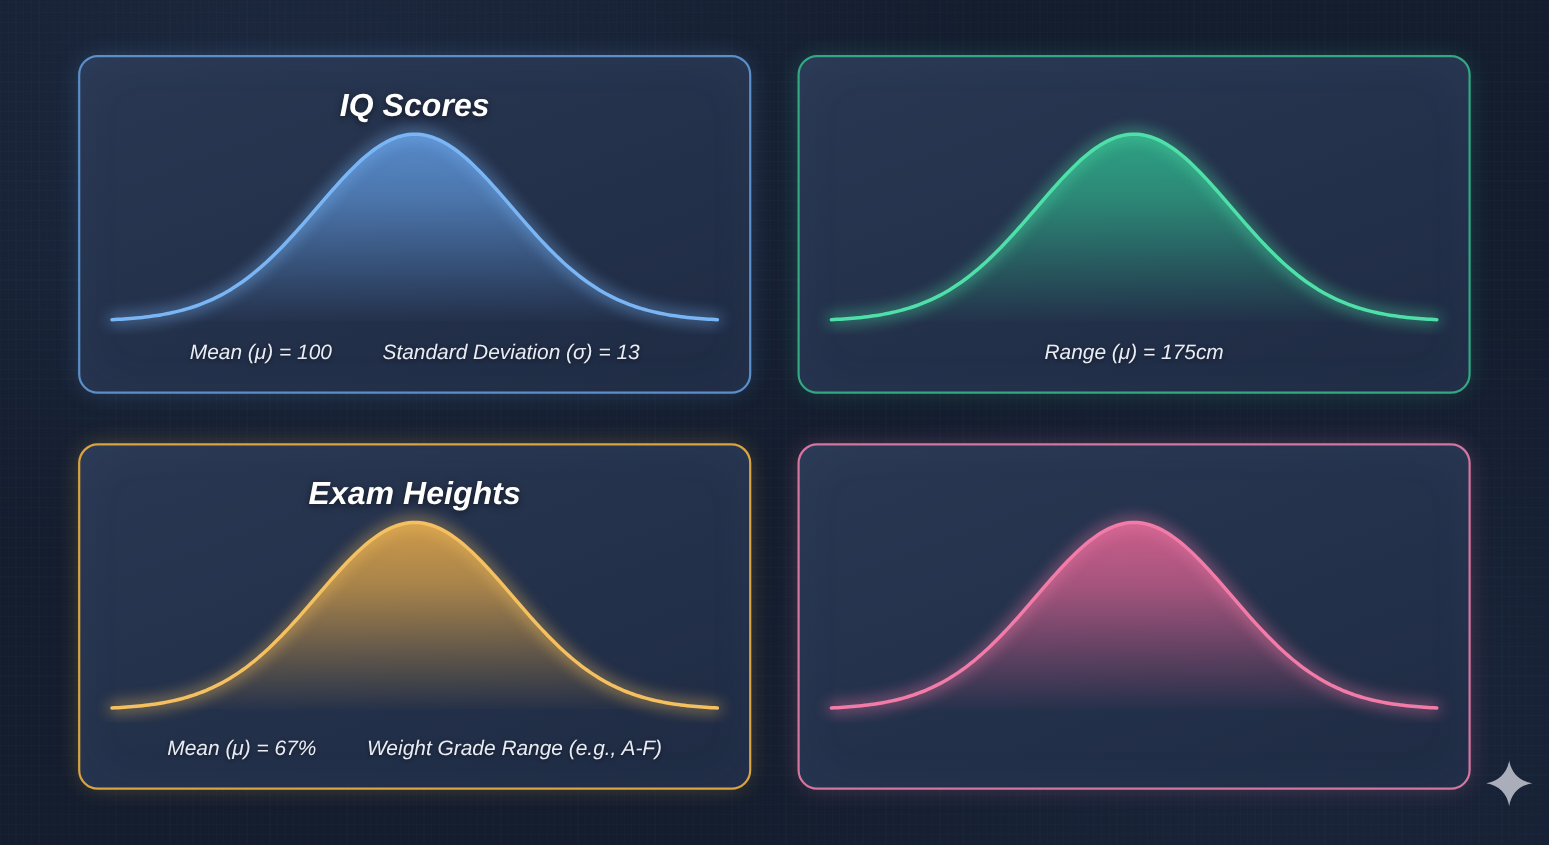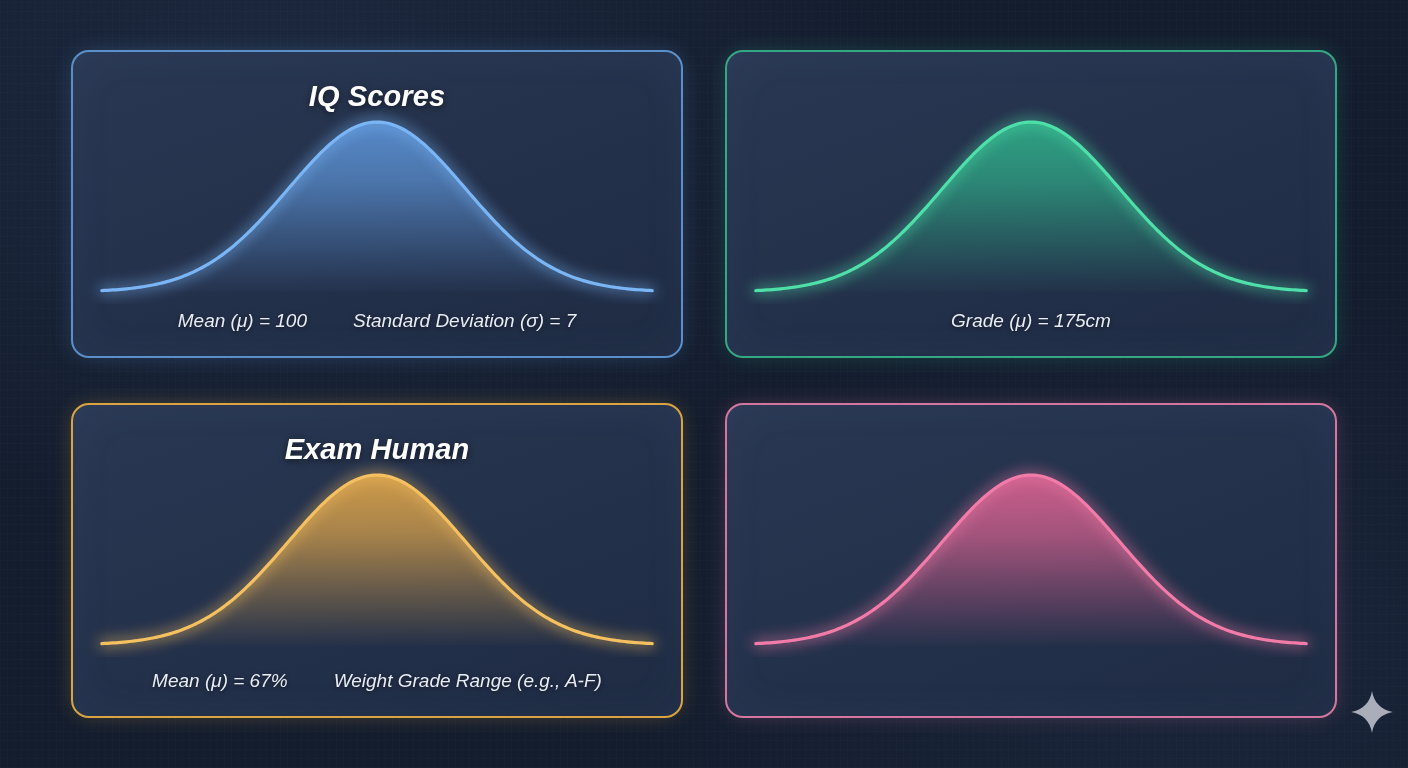--- a/index.html
+++ b/index.html
@@ -118,21 +118,21 @@
               <feGaussianBlur stdDeviation="7"></feGaussianBlur>
             </filter>
           </defs>
           <path d="M29.00 186.61 L31.77 186.47 L34.54 186.32 L37.31 186.15 L40.08 185.97 L42.85 185.78 L45.62 185.56 L48.39 185.34 L51.16 185.09 L53.93 184.82 L56.70 184.53 L59.47 184.22 L62.24 183.88 L65.01 183.52 L67.78 183.14 L70.55 182.72 L73.32 182.27 L76.09 181.79 L78.86 181.28 L81.63 180.73 L84.40 180.15 L87.17 179.53 L89.94 178.86 L92.71 178.16 L95.48 177.40 L98.25 176.61 L101.02 175.76 L103.79 174.87 L106.56 173.92 L109.33 172.92 L112.10 171.86 L114.87 170.74 L117.64 169.57 L120.41 168.34 L123.18 167.04 L125.95 165.68 L128.72 164.25 L131.49 162.75 L134.26 161.19 L137.03 159.56 L139.80 157.86 L142.57 156.08 L145.34 154.24 L148.11 152.32 L150.88 150.33 L153.65 148.26 L156.42 146.13 L159.19 143.92 L161.96 141.64 L164.73 139.28 L167.50 136.86 L170.27 134.37 L173.04 131.81 L175.81 129.19 L178.58 126.50 L181.35 123.75 L184.12 120.94 L186.89 118.08 L189.66 115.17 L192.43 112.20 L195.20 109.19 L197.97 106.14 L200.74 103.06 L203.51 99.94 L206.28 96.80 L209.05 93.63 L211.82 90.45 L214.59 87.26 L217.36 84.06 L220.13 80.87 L222.90 77.68 L225.67 74.51 L228.44 71.36 L231.21 68.24 L233.98 65.15 L236.75 62.10 L239.52 59.10 L242.29 56.16 L245.06 53.27 L247.83 50.46 L250.60 47.73 L253.37 45.07 L256.14 42.51 L258.91 40.04 L261.68 37.68 L264.45 35.42 L267.22 33.28 L269.99 31.26 L272.76 29.36 L275.53 27.60 L278.30 25.98 L281.07 24.49 L283.84 23.15 L286.61 21.96 L289.38 20.92 L292.15 20.03 L294.92 19.30 L297.69 18.73 L300.46 18.33 L303.23 18.08 L306.00 18.00 L308.77 18.08 L311.54 18.33 L314.31 18.73 L317.08 19.30 L319.85 20.03 L322.62 20.92 L325.39 21.96 L328.16 23.15 L330.93 24.49 L333.70 25.98 L336.47 27.60 L339.24 29.36 L342.01 31.26 L344.78 33.28 L347.55 35.42 L350.32 37.68 L353.09 40.04 L355.86 42.51 L358.63 45.07 L361.40 47.73 L364.17 50.46 L366.94 53.27 L369.71 56.16 L372.48 59.10 L375.25 62.10 L378.02 65.15 L380.79 68.24 L383.56 71.36 L386.33 74.51 L389.10 77.68 L391.87 80.87 L394.64 84.06 L397.41 87.26 L400.18 90.45 L402.95 93.63 L405.72 96.80 L408.49 99.94 L411.26 103.06 L414.03 106.14 L416.80 109.19 L419.57 112.20 L422.34 115.17 L425.11 118.08 L427.88 120.94 L430.65 123.75 L433.42 126.50 L436.19 129.19 L438.96 131.81 L441.73 134.37 L444.50 136.86 L447.27 139.28 L450.04 141.64 L452.81 143.92 L455.58 146.13 L458.35 148.26 L461.12 150.33 L463.89 152.32 L466.66 154.24 L469.43 156.08 L472.20 157.86 L474.97 159.56 L477.74 161.19 L480.51 162.75 L483.28 164.25 L486.05 165.68 L488.82 167.04 L491.59 168.34 L494.36 169.57 L497.13 170.74 L499.90 171.86 L502.67 172.92 L505.44 173.92 L508.21 174.87 L510.98 175.76 L513.75 176.61 L516.52 177.40 L519.29 178.16 L522.06 178.86 L524.83 179.53 L527.60 180.15 L530.37 180.73 L533.14 181.28 L535.91 181.79 L538.68 182.27 L541.45 182.72 L544.22 183.14 L546.99 183.52 L549.76 183.88 L552.53 184.22 L555.30 184.53 L558.07 184.82 L560.84 185.09 L563.61 185.34 L566.38 185.56 L569.15 185.78 L571.92 185.97 L574.69 186.15 L577.46 186.32 L580.23 186.47 L583.00 186.61 L583 188 L29 188 Z" fill="url(#fg0)"></path>
           <path d="M29.00 186.61 L31.77 186.47 L34.54 186.32 L37.31 186.15 L40.08 185.97 L42.85 185.78 L45.62 185.56 L48.39 185.34 L51.16 185.09 L53.93 184.82 L56.70 184.53 L59.47 184.22 L62.24 183.88 L65.01 183.52 L67.78 183.14 L70.55 182.72 L73.32 182.27 L76.09 181.79 L78.86 181.28 L81.63 180.73 L84.40 180.15 L87.17 179.53 L89.94 178.86 L92.71 178.16 L95.48 177.40 L98.25 176.61 L101.02 175.76 L103.79 174.87 L106.56 173.92 L109.33 172.92 L112.10 171.86 L114.87 170.74 L117.64 169.57 L120.41 168.34 L123.18 167.04 L125.95 165.68 L128.72 164.25 L131.49 162.75 L134.26 161.19 L137.03 159.56 L139.80 157.86 L142.57 156.08 L145.34 154.24 L148.11 152.32 L150.88 150.33 L153.65 148.26 L156.42 146.13 L159.19 143.92 L161.96 141.64 L164.73 139.28 L167.50 136.86 L170.27 134.37 L173.04 131.81 L175.81 129.19 L178.58 126.50 L181.35 123.75 L184.12 120.94 L186.89 118.08 L189.66 115.17 L192.43 112.20 L195.20 109.19 L197.97 106.14 L200.74 103.06 L203.51 99.94 L206.28 96.80 L209.05 93.63 L211.82 90.45 L214.59 87.26 L217.36 84.06 L220.13 80.87 L222.90 77.68 L225.67 74.51 L228.44 71.36 L231.21 68.24 L233.98 65.15 L236.75 62.10 L239.52 59.10 L242.29 56.16 L245.06 53.27 L247.83 50.46 L250.60 47.73 L253.37 45.07 L256.14 42.51 L258.91 40.04 L261.68 37.68 L264.45 35.42 L267.22 33.28 L269.99 31.26 L272.76 29.36 L275.53 27.60 L278.30 25.98 L281.07 24.49 L283.84 23.15 L286.61 21.96 L289.38 20.92 L292.15 20.03 L294.92 19.30 L297.69 18.73 L300.46 18.33 L303.23 18.08 L306.00 18.00 L308.77 18.08 L311.54 18.33 L314.31 18.73 L317.08 19.30 L319.85 20.03 L322.62 20.92 L325.39 21.96 L328.16 23.15 L330.93 24.49 L333.70 25.98 L336.47 27.60 L339.24 29.36 L342.01 31.26 L344.78 33.28 L347.55 35.42 L350.32 37.68 L353.09 40.04 L355.86 42.51 L358.63 45.07 L361.40 47.73 L364.17 50.46 L366.94 53.27 L369.71 56.16 L372.48 59.10 L375.25 62.10 L378.02 65.15 L380.79 68.24 L383.56 71.36 L386.33 74.51 L389.10 77.68 L391.87 80.87 L394.64 84.06 L397.41 87.26 L400.18 90.45 L402.95 93.63 L405.72 96.80 L408.49 99.94 L411.26 103.06 L414.03 106.14 L416.80 109.19 L419.57 112.20 L422.34 115.17 L425.11 118.08 L427.88 120.94 L430.65 123.75 L433.42 126.50 L436.19 129.19 L438.96 131.81 L441.73 134.37 L444.50 136.86 L447.27 139.28 L450.04 141.64 L452.81 143.92 L455.58 146.13 L458.35 148.26 L461.12 150.33 L463.89 152.32 L466.66 154.24 L469.43 156.08 L472.20 157.86 L474.97 159.56 L477.74 161.19 L480.51 162.75 L483.28 164.25 L486.05 165.68 L488.82 167.04 L491.59 168.34 L494.36 169.57 L497.13 170.74 L499.90 171.86 L502.67 172.92 L505.44 173.92 L508.21 174.87 L510.98 175.76 L513.75 176.61 L516.52 177.40 L519.29 178.16 L522.06 178.86 L524.83 179.53 L527.60 180.15 L530.37 180.73 L533.14 181.28 L535.91 181.79 L538.68 182.27 L541.45 182.72 L544.22 183.14 L546.99 183.52 L549.76 183.88 L552.53 184.22 L555.30 184.53 L558.07 184.82 L560.84 185.09 L563.61 185.34 L566.38 185.56 L569.15 185.78 L571.92 185.97 L574.69 186.15 L577.46 186.32 L580.23 186.47 L583.00 186.61" fill="none" stroke="#7ab6f5" stroke-width="7" stroke-linecap="round" opacity="0.65" filter="url(#bl0)"></path>
           <path d="M29.00 186.61 L31.77 186.47 L34.54 186.32 L37.31 186.15 L40.08 185.97 L42.85 185.78 L45.62 185.56 L48.39 185.34 L51.16 185.09 L53.93 184.82 L56.70 184.53 L59.47 184.22 L62.24 183.88 L65.01 183.52 L67.78 183.14 L70.55 182.72 L73.32 182.27 L76.09 181.79 L78.86 181.28 L81.63 180.73 L84.40 180.15 L87.17 179.53 L89.94 178.86 L92.71 178.16 L95.48 177.40 L98.25 176.61 L101.02 175.76 L103.79 174.87 L106.56 173.92 L109.33 172.92 L112.10 171.86 L114.87 170.74 L117.64 169.57 L120.41 168.34 L123.18 167.04 L125.95 165.68 L128.72 164.25 L131.49 162.75 L134.26 161.19 L137.03 159.56 L139.80 157.86 L142.57 156.08 L145.34 154.24 L148.11 152.32 L150.88 150.33 L153.65 148.26 L156.42 146.13 L159.19 143.92 L161.96 141.64 L164.73 139.28 L167.50 136.86 L170.27 134.37 L173.04 131.81 L175.81 129.19 L178.58 126.50 L181.35 123.75 L184.12 120.94 L186.89 118.08 L189.66 115.17 L192.43 112.20 L195.20 109.19 L197.97 106.14 L200.74 103.06 L203.51 99.94 L206.28 96.80 L209.05 93.63 L211.82 90.45 L214.59 87.26 L217.36 84.06 L220.13 80.87 L222.90 77.68 L225.67 74.51 L228.44 71.36 L231.21 68.24 L233.98 65.15 L236.75 62.10 L239.52 59.10 L242.29 56.16 L245.06 53.27 L247.83 50.46 L250.60 47.73 L253.37 45.07 L256.14 42.51 L258.91 40.04 L261.68 37.68 L264.45 35.42 L267.22 33.28 L269.99 31.26 L272.76 29.36 L275.53 27.60 L278.30 25.98 L281.07 24.49 L283.84 23.15 L286.61 21.96 L289.38 20.92 L292.15 20.03 L294.92 19.30 L297.69 18.73 L300.46 18.33 L303.23 18.08 L306.00 18.00 L308.77 18.08 L311.54 18.33 L314.31 18.73 L317.08 19.30 L319.85 20.03 L322.62 20.92 L325.39 21.96 L328.16 23.15 L330.93 24.49 L333.70 25.98 L336.47 27.60 L339.24 29.36 L342.01 31.26 L344.78 33.28 L347.55 35.42 L350.32 37.68 L353.09 40.04 L355.86 42.51 L358.63 45.07 L361.40 47.73 L364.17 50.46 L366.94 53.27 L369.71 56.16 L372.48 59.10 L375.25 62.10 L378.02 65.15 L380.79 68.24 L383.56 71.36 L386.33 74.51 L389.10 77.68 L391.87 80.87 L394.64 84.06 L397.41 87.26 L400.18 90.45 L402.95 93.63 L405.72 96.80 L408.49 99.94 L411.26 103.06 L414.03 106.14 L416.80 109.19 L419.57 112.20 L422.34 115.17 L425.11 118.08 L427.88 120.94 L430.65 123.75 L433.42 126.50 L436.19 129.19 L438.96 131.81 L441.73 134.37 L444.50 136.86 L447.27 139.28 L450.04 141.64 L452.81 143.92 L455.58 146.13 L458.35 148.26 L461.12 150.33 L463.89 152.32 L466.66 154.24 L469.43 156.08 L472.20 157.86 L474.97 159.56 L477.74 161.19 L480.51 162.75 L483.28 164.25 L486.05 165.68 L488.82 167.04 L491.59 168.34 L494.36 169.57 L497.13 170.74 L499.90 171.86 L502.67 172.92 L505.44 173.92 L508.21 174.87 L510.98 175.76 L513.75 176.61 L516.52 177.40 L519.29 178.16 L522.06 178.86 L524.83 179.53 L527.60 180.15 L530.37 180.73 L533.14 181.28 L535.91 181.79 L538.68 182.27 L541.45 182.72 L544.22 183.14 L546.99 183.52 L549.76 183.88 L552.53 184.22 L555.30 184.53 L558.07 184.82 L560.84 185.09 L563.61 185.34 L566.38 185.56 L569.15 185.78 L571.92 185.97 L574.69 186.15 L577.46 186.32 L580.23 186.47 L583.00 186.61" fill="none" stroke="#7ab6f5" stroke-width="3.2" stroke-linecap="round"></path>
         </svg>
       </div>
     <div class="caption-row">
       <span class="caption">Mean (μ) = 100</span>
-      <span class="caption">Standard Deviation (σ) = 7</span>
+      <span class="caption">Standard Deviation (σ) = 13</span>
     </div>
   </div>
 
   <div class="card" id="card-1" style="--accent: #34a783; --glowOut: #34a78355;">
     <div class="curve-wrap">
         <svg viewBox="0 0 612 200" preserveAspectRatio="none">
           <defs>
             <linearGradient id="fg1" x1="0" y1="0" x2="0" y2="1">
               <stop offset="0%" stop-color="#2fa886" stop-opacity="0.95"></stop>
               <stop offset="35%" stop-color="#2fa886" stop-opacity="0.72"></stop>
@@ -142,26 +142,26 @@
             <filter id="bl1" x="-25%" y="-35%" width="150%" height="180%">
               <feGaussianBlur stdDeviation="7"></feGaussianBlur>
             </filter>
           </defs>
           <path d="M29.00 186.61 L31.77 186.47 L34.54 186.32 L37.31 186.15 L40.08 185.97 L42.85 185.78 L45.62 185.56 L48.39 185.34 L51.16 185.09 L53.93 184.82 L56.70 184.53 L59.47 184.22 L62.24 183.88 L65.01 183.52 L67.78 183.14 L70.55 182.72 L73.32 182.27 L76.09 181.79 L78.86 181.28 L81.63 180.73 L84.40 180.15 L87.17 179.53 L89.94 178.86 L92.71 178.16 L95.48 177.40 L98.25 176.61 L101.02 175.76 L103.79 174.87 L106.56 173.92 L109.33 172.92 L112.10 171.86 L114.87 170.74 L117.64 169.57 L120.41 168.34 L123.18 167.04 L125.95 165.68 L128.72 164.25 L131.49 162.75 L134.26 161.19 L137.03 159.56 L139.80 157.86 L142.57 156.08 L145.34 154.24 L148.11 152.32 L150.88 150.33 L153.65 148.26 L156.42 146.13 L159.19 143.92 L161.96 141.64 L164.73 139.28 L167.50 136.86 L170.27 134.37 L173.04 131.81 L175.81 129.19 L178.58 126.50 L181.35 123.75 L184.12 120.94 L186.89 118.08 L189.66 115.17 L192.43 112.20 L195.20 109.19 L197.97 106.14 L200.74 103.06 L203.51 99.94 L206.28 96.80 L209.05 93.63 L211.82 90.45 L214.59 87.26 L217.36 84.06 L220.13 80.87 L222.90 77.68 L225.67 74.51 L228.44 71.36 L231.21 68.24 L233.98 65.15 L236.75 62.10 L239.52 59.10 L242.29 56.16 L245.06 53.27 L247.83 50.46 L250.60 47.73 L253.37 45.07 L256.14 42.51 L258.91 40.04 L261.68 37.68 L264.45 35.42 L267.22 33.28 L269.99 31.26 L272.76 29.36 L275.53 27.60 L278.30 25.98 L281.07 24.49 L283.84 23.15 L286.61 21.96 L289.38 20.92 L292.15 20.03 L294.92 19.30 L297.69 18.73 L300.46 18.33 L303.23 18.08 L306.00 18.00 L308.77 18.08 L311.54 18.33 L314.31 18.73 L317.08 19.30 L319.85 20.03 L322.62 20.92 L325.39 21.96 L328.16 23.15 L330.93 24.49 L333.70 25.98 L336.47 27.60 L339.24 29.36 L342.01 31.26 L344.78 33.28 L347.55 35.42 L350.32 37.68 L353.09 40.04 L355.86 42.51 L358.63 45.07 L361.40 47.73 L364.17 50.46 L366.94 53.27 L369.71 56.16 L372.48 59.10 L375.25 62.10 L378.02 65.15 L380.79 68.24 L383.56 71.36 L386.33 74.51 L389.10 77.68 L391.87 80.87 L394.64 84.06 L397.41 87.26 L400.18 90.45 L402.95 93.63 L405.72 96.80 L408.49 99.94 L411.26 103.06 L414.03 106.14 L416.80 109.19 L419.57 112.20 L422.34 115.17 L425.11 118.08 L427.88 120.94 L430.65 123.75 L433.42 126.50 L436.19 129.19 L438.96 131.81 L441.73 134.37 L444.50 136.86 L447.27 139.28 L450.04 141.64 L452.81 143.92 L455.58 146.13 L458.35 148.26 L461.12 150.33 L463.89 152.32 L466.66 154.24 L469.43 156.08 L472.20 157.86 L474.97 159.56 L477.74 161.19 L480.51 162.75 L483.28 164.25 L486.05 165.68 L488.82 167.04 L491.59 168.34 L494.36 169.57 L497.13 170.74 L499.90 171.86 L502.67 172.92 L505.44 173.92 L508.21 174.87 L510.98 175.76 L513.75 176.61 L516.52 177.40 L519.29 178.16 L522.06 178.86 L524.83 179.53 L527.60 180.15 L530.37 180.73 L533.14 181.28 L535.91 181.79 L538.68 182.27 L541.45 182.72 L544.22 183.14 L546.99 183.52 L549.76 183.88 L552.53 184.22 L555.30 184.53 L558.07 184.82 L560.84 185.09 L563.61 185.34 L566.38 185.56 L569.15 185.78 L571.92 185.97 L574.69 186.15 L577.46 186.32 L580.23 186.47 L583.00 186.61 L583 188 L29 188 Z" fill="url(#fg1)"></path>
           <path d="M29.00 186.61 L31.77 186.47 L34.54 186.32 L37.31 186.15 L40.08 185.97 L42.85 185.78 L45.62 185.56 L48.39 185.34 L51.16 185.09 L53.93 184.82 L56.70 184.53 L59.47 184.22 L62.24 183.88 L65.01 183.52 L67.78 183.14 L70.55 182.72 L73.32 182.27 L76.09 181.79 L78.86 181.28 L81.63 180.73 L84.40 180.15 L87.17 179.53 L89.94 178.86 L92.71 178.16 L95.48 177.40 L98.25 176.61 L101.02 175.76 L103.79 174.87 L106.56 173.92 L109.33 172.92 L112.10 171.86 L114.87 170.74 L117.64 169.57 L120.41 168.34 L123.18 167.04 L125.95 165.68 L128.72 164.25 L131.49 162.75 L134.26 161.19 L137.03 159.56 L139.80 157.86 L142.57 156.08 L145.34 154.24 L148.11 152.32 L150.88 150.33 L153.65 148.26 L156.42 146.13 L159.19 143.92 L161.96 141.64 L164.73 139.28 L167.50 136.86 L170.27 134.37 L173.04 131.81 L175.81 129.19 L178.58 126.50 L181.35 123.75 L184.12 120.94 L186.89 118.08 L189.66 115.17 L192.43 112.20 L195.20 109.19 L197.97 106.14 L200.74 103.06 L203.51 99.94 L206.28 96.80 L209.05 93.63 L211.82 90.45 L214.59 87.26 L217.36 84.06 L220.13 80.87 L222.90 77.68 L225.67 74.51 L228.44 71.36 L231.21 68.24 L233.98 65.15 L236.75 62.10 L239.52 59.10 L242.29 56.16 L245.06 53.27 L247.83 50.46 L250.60 47.73 L253.37 45.07 L256.14 42.51 L258.91 40.04 L261.68 37.68 L264.45 35.42 L267.22 33.28 L269.99 31.26 L272.76 29.36 L275.53 27.60 L278.30 25.98 L281.07 24.49 L283.84 23.15 L286.61 21.96 L289.38 20.92 L292.15 20.03 L294.92 19.30 L297.69 18.73 L300.46 18.33 L303.23 18.08 L306.00 18.00 L308.77 18.08 L311.54 18.33 L314.31 18.73 L317.08 19.30 L319.85 20.03 L322.62 20.92 L325.39 21.96 L328.16 23.15 L330.93 24.49 L333.70 25.98 L336.47 27.60 L339.24 29.36 L342.01 31.26 L344.78 33.28 L347.55 35.42 L350.32 37.68 L353.09 40.04 L355.86 42.51 L358.63 45.07 L361.40 47.73 L364.17 50.46 L366.94 53.27 L369.71 56.16 L372.48 59.10 L375.25 62.10 L378.02 65.15 L380.79 68.24 L383.56 71.36 L386.33 74.51 L389.10 77.68 L391.87 80.87 L394.64 84.06 L397.41 87.26 L400.18 90.45 L402.95 93.63 L405.72 96.80 L408.49 99.94 L411.26 103.06 L414.03 106.14 L416.80 109.19 L419.57 112.20 L422.34 115.17 L425.11 118.08 L427.88 120.94 L430.65 123.75 L433.42 126.50 L436.19 129.19 L438.96 131.81 L441.73 134.37 L444.50 136.86 L447.27 139.28 L450.04 141.64 L452.81 143.92 L455.58 146.13 L458.35 148.26 L461.12 150.33 L463.89 152.32 L466.66 154.24 L469.43 156.08 L472.20 157.86 L474.97 159.56 L477.74 161.19 L480.51 162.75 L483.28 164.25 L486.05 165.68 L488.82 167.04 L491.59 168.34 L494.36 169.57 L497.13 170.74 L499.90 171.86 L502.67 172.92 L505.44 173.92 L508.21 174.87 L510.98 175.76 L513.75 176.61 L516.52 177.40 L519.29 178.16 L522.06 178.86 L524.83 179.53 L527.60 180.15 L530.37 180.73 L533.14 181.28 L535.91 181.79 L538.68 182.27 L541.45 182.72 L544.22 183.14 L546.99 183.52 L549.76 183.88 L552.53 184.22 L555.30 184.53 L558.07 184.82 L560.84 185.09 L563.61 185.34 L566.38 185.56 L569.15 185.78 L571.92 185.97 L574.69 186.15 L577.46 186.32 L580.23 186.47 L583.00 186.61" fill="none" stroke="#4ee0a8" stroke-width="7" stroke-linecap="round" opacity="0.65" filter="url(#bl1)"></path>
           <path d="M29.00 186.61 L31.77 186.47 L34.54 186.32 L37.31 186.15 L40.08 185.97 L42.85 185.78 L45.62 185.56 L48.39 185.34 L51.16 185.09 L53.93 184.82 L56.70 184.53 L59.47 184.22 L62.24 183.88 L65.01 183.52 L67.78 183.14 L70.55 182.72 L73.32 182.27 L76.09 181.79 L78.86 181.28 L81.63 180.73 L84.40 180.15 L87.17 179.53 L89.94 178.86 L92.71 178.16 L95.48 177.40 L98.25 176.61 L101.02 175.76 L103.79 174.87 L106.56 173.92 L109.33 172.92 L112.10 171.86 L114.87 170.74 L117.64 169.57 L120.41 168.34 L123.18 167.04 L125.95 165.68 L128.72 164.25 L131.49 162.75 L134.26 161.19 L137.03 159.56 L139.80 157.86 L142.57 156.08 L145.34 154.24 L148.11 152.32 L150.88 150.33 L153.65 148.26 L156.42 146.13 L159.19 143.92 L161.96 141.64 L164.73 139.28 L167.50 136.86 L170.27 134.37 L173.04 131.81 L175.81 129.19 L178.58 126.50 L181.35 123.75 L184.12 120.94 L186.89 118.08 L189.66 115.17 L192.43 112.20 L195.20 109.19 L197.97 106.14 L200.74 103.06 L203.51 99.94 L206.28 96.80 L209.05 93.63 L211.82 90.45 L214.59 87.26 L217.36 84.06 L220.13 80.87 L222.90 77.68 L225.67 74.51 L228.44 71.36 L231.21 68.24 L233.98 65.15 L236.75 62.10 L239.52 59.10 L242.29 56.16 L245.06 53.27 L247.83 50.46 L250.60 47.73 L253.37 45.07 L256.14 42.51 L258.91 40.04 L261.68 37.68 L264.45 35.42 L267.22 33.28 L269.99 31.26 L272.76 29.36 L275.53 27.60 L278.30 25.98 L281.07 24.49 L283.84 23.15 L286.61 21.96 L289.38 20.92 L292.15 20.03 L294.92 19.30 L297.69 18.73 L300.46 18.33 L303.23 18.08 L306.00 18.00 L308.77 18.08 L311.54 18.33 L314.31 18.73 L317.08 19.30 L319.85 20.03 L322.62 20.92 L325.39 21.96 L328.16 23.15 L330.93 24.49 L333.70 25.98 L336.47 27.60 L339.24 29.36 L342.01 31.26 L344.78 33.28 L347.55 35.42 L350.32 37.68 L353.09 40.04 L355.86 42.51 L358.63 45.07 L361.40 47.73 L364.17 50.46 L366.94 53.27 L369.71 56.16 L372.48 59.10 L375.25 62.10 L378.02 65.15 L380.79 68.24 L383.56 71.36 L386.33 74.51 L389.10 77.68 L391.87 80.87 L394.64 84.06 L397.41 87.26 L400.18 90.45 L402.95 93.63 L405.72 96.80 L408.49 99.94 L411.26 103.06 L414.03 106.14 L416.80 109.19 L419.57 112.20 L422.34 115.17 L425.11 118.08 L427.88 120.94 L430.65 123.75 L433.42 126.50 L436.19 129.19 L438.96 131.81 L441.73 134.37 L444.50 136.86 L447.27 139.28 L450.04 141.64 L452.81 143.92 L455.58 146.13 L458.35 148.26 L461.12 150.33 L463.89 152.32 L466.66 154.24 L469.43 156.08 L472.20 157.86 L474.97 159.56 L477.74 161.19 L480.51 162.75 L483.28 164.25 L486.05 165.68 L488.82 167.04 L491.59 168.34 L494.36 169.57 L497.13 170.74 L499.90 171.86 L502.67 172.92 L505.44 173.92 L508.21 174.87 L510.98 175.76 L513.75 176.61 L516.52 177.40 L519.29 178.16 L522.06 178.86 L524.83 179.53 L527.60 180.15 L530.37 180.73 L533.14 181.28 L535.91 181.79 L538.68 182.27 L541.45 182.72 L544.22 183.14 L546.99 183.52 L549.76 183.88 L552.53 184.22 L555.30 184.53 L558.07 184.82 L560.84 185.09 L563.61 185.34 L566.38 185.56 L569.15 185.78 L571.92 185.97 L574.69 186.15 L577.46 186.32 L580.23 186.47 L583.00 186.61" fill="none" stroke="#4ee0a8" stroke-width="3.2" stroke-linecap="round"></path>
         </svg>
       </div>
     <div class="caption-row">
-      <span class="caption">Grade (μ) = 175cm</span>
+      <span class="caption">Range (μ) = 175cm</span>
     </div>
   </div>
 
   <div class="card" id="card-2" style="--accent: #d9a441; --glowOut: #d9a44155;">
-    <div class="card-title">Exam Human</div>
+    <div class="card-title">Exam Heights</div>
     <div class="curve-wrap">
         <svg viewBox="0 0 612 200" preserveAspectRatio="none">
           <defs>
             <linearGradient id="fg2" x1="0" y1="0" x2="0" y2="1">
               <stop offset="0%" stop-color="#d8a14a" stop-opacity="0.95"></stop>
               <stop offset="35%" stop-color="#d8a14a" stop-opacity="0.72"></stop>
               <stop offset="70%" stop-color="#d8a14a" stop-opacity="0.34"></stop>
               <stop offset="100%" stop-color="#d8a14a" stop-opacity="0.02"></stop>
             </linearGradient>
             <filter id="bl2" x="-25%" y="-35%" width="150%" height="180%">

